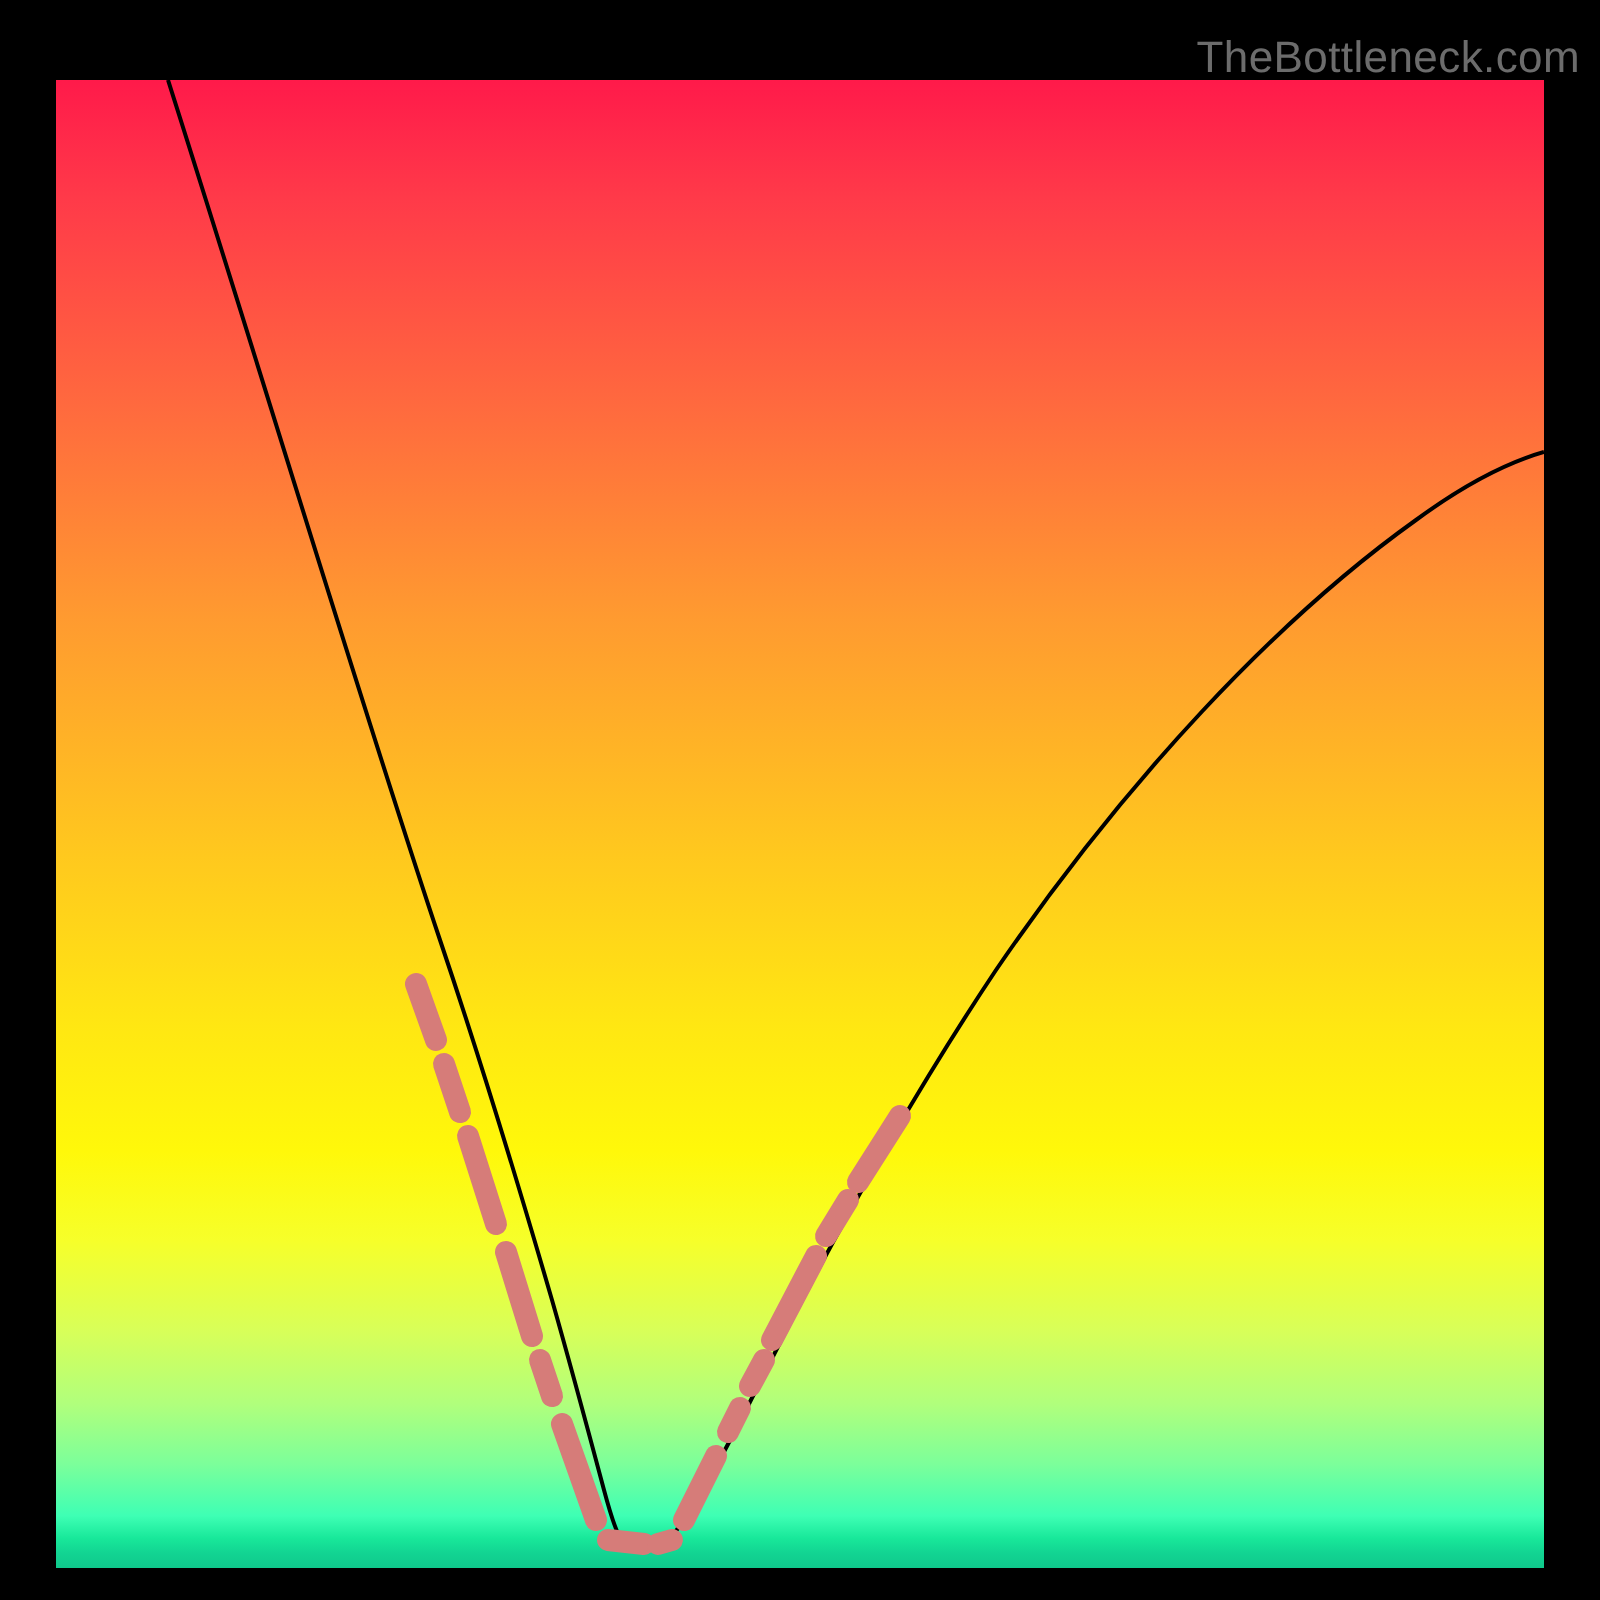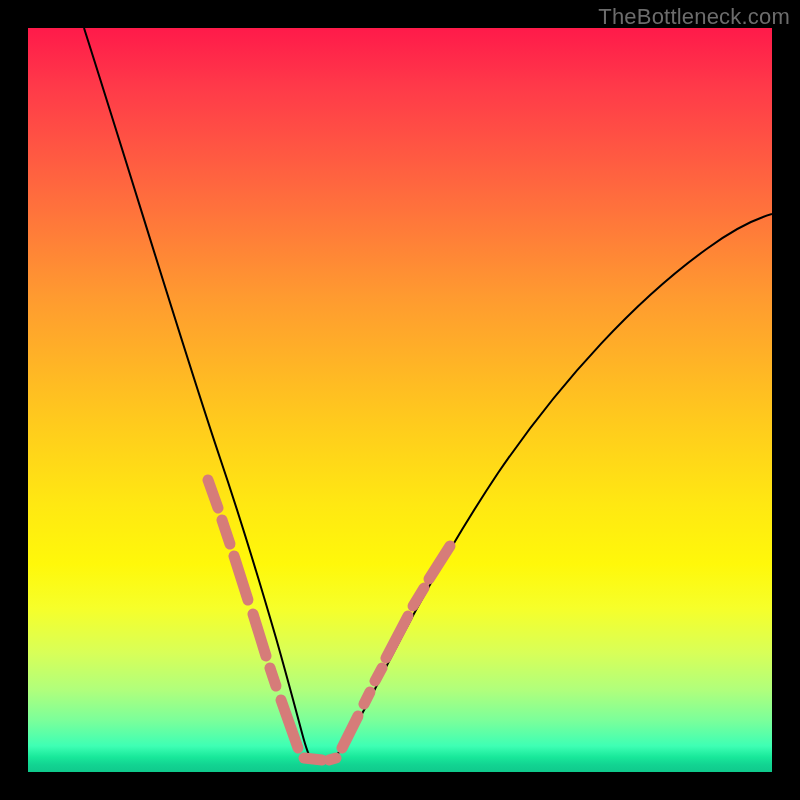--- a/index.html
+++ b/index.html
@@ -6,21 +6,21 @@
     margin: 0;
     padding: 0;
     width: 800px;
     height: 800px;
     background: #000;
     overflow: hidden;
     font-family: Arial, Helvetica, sans-serif;
   }
   .frame {
     position: absolute;
-    top: 0;
+    top: 12px;
     left: 0;
     width: 800px;
     height: 560px;
     background: #000;
   }
   .plot-area {
     position: absolute;
     top: 28px;
     left: 28px;
     width: 744px;

